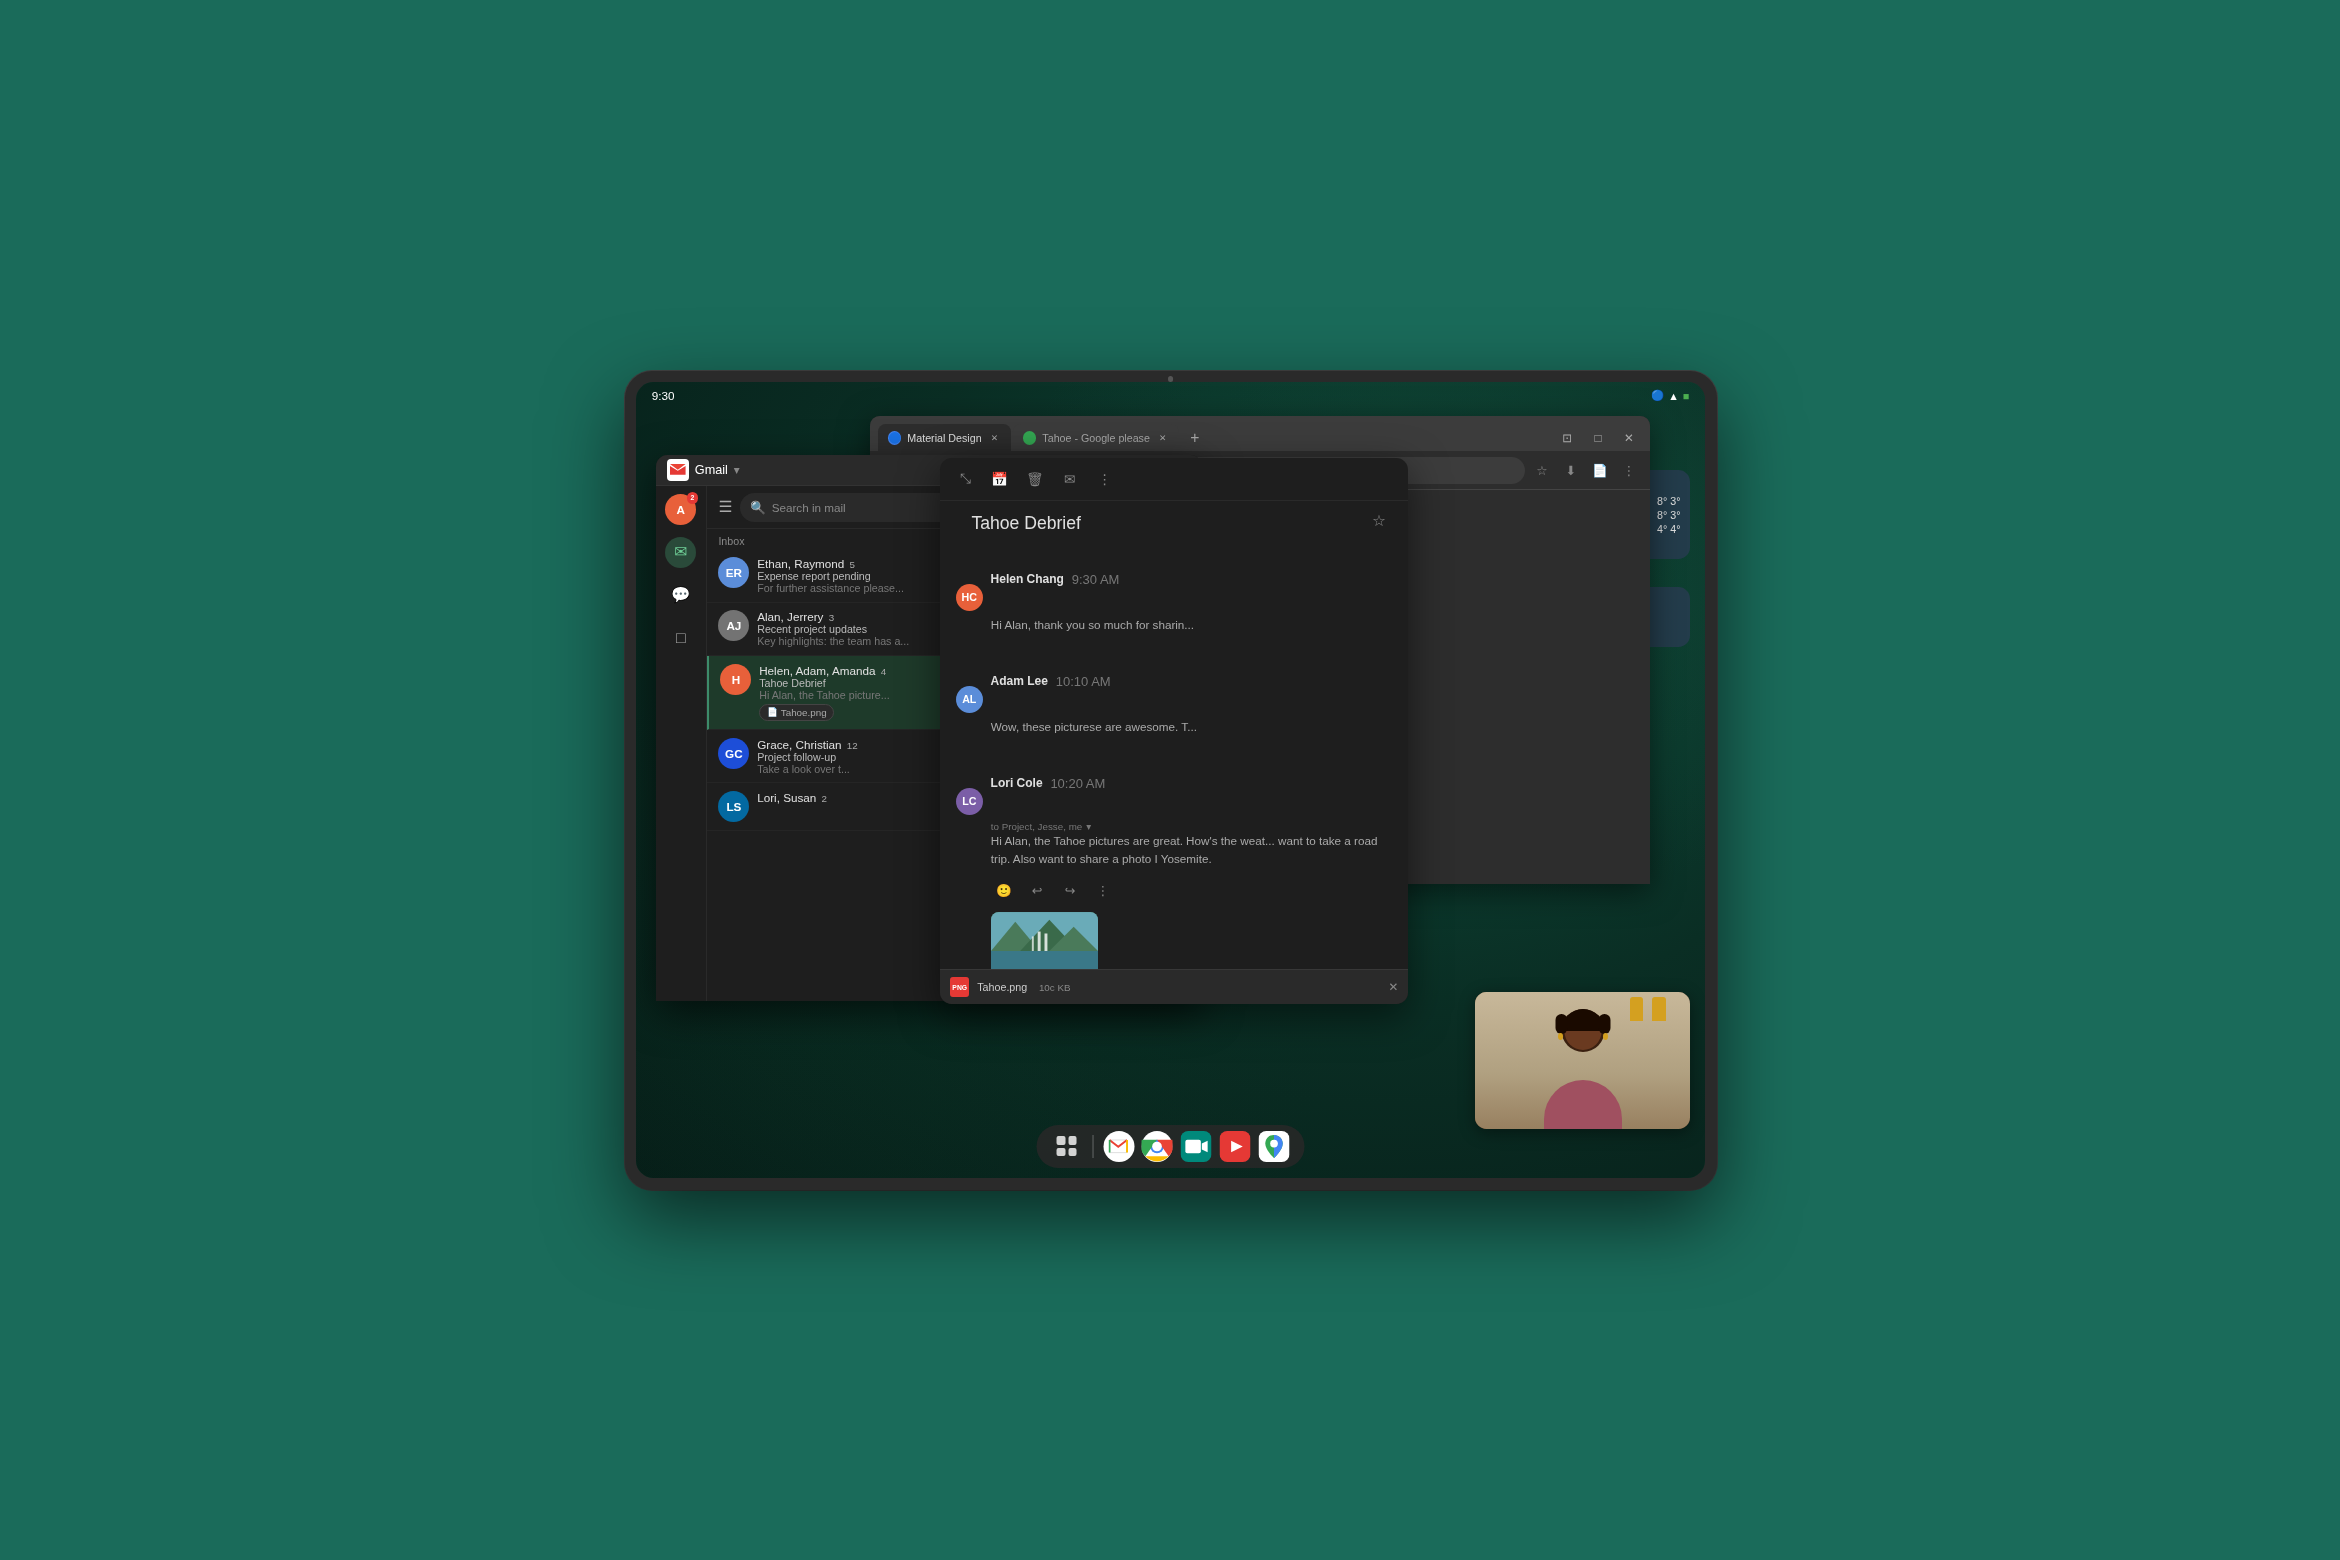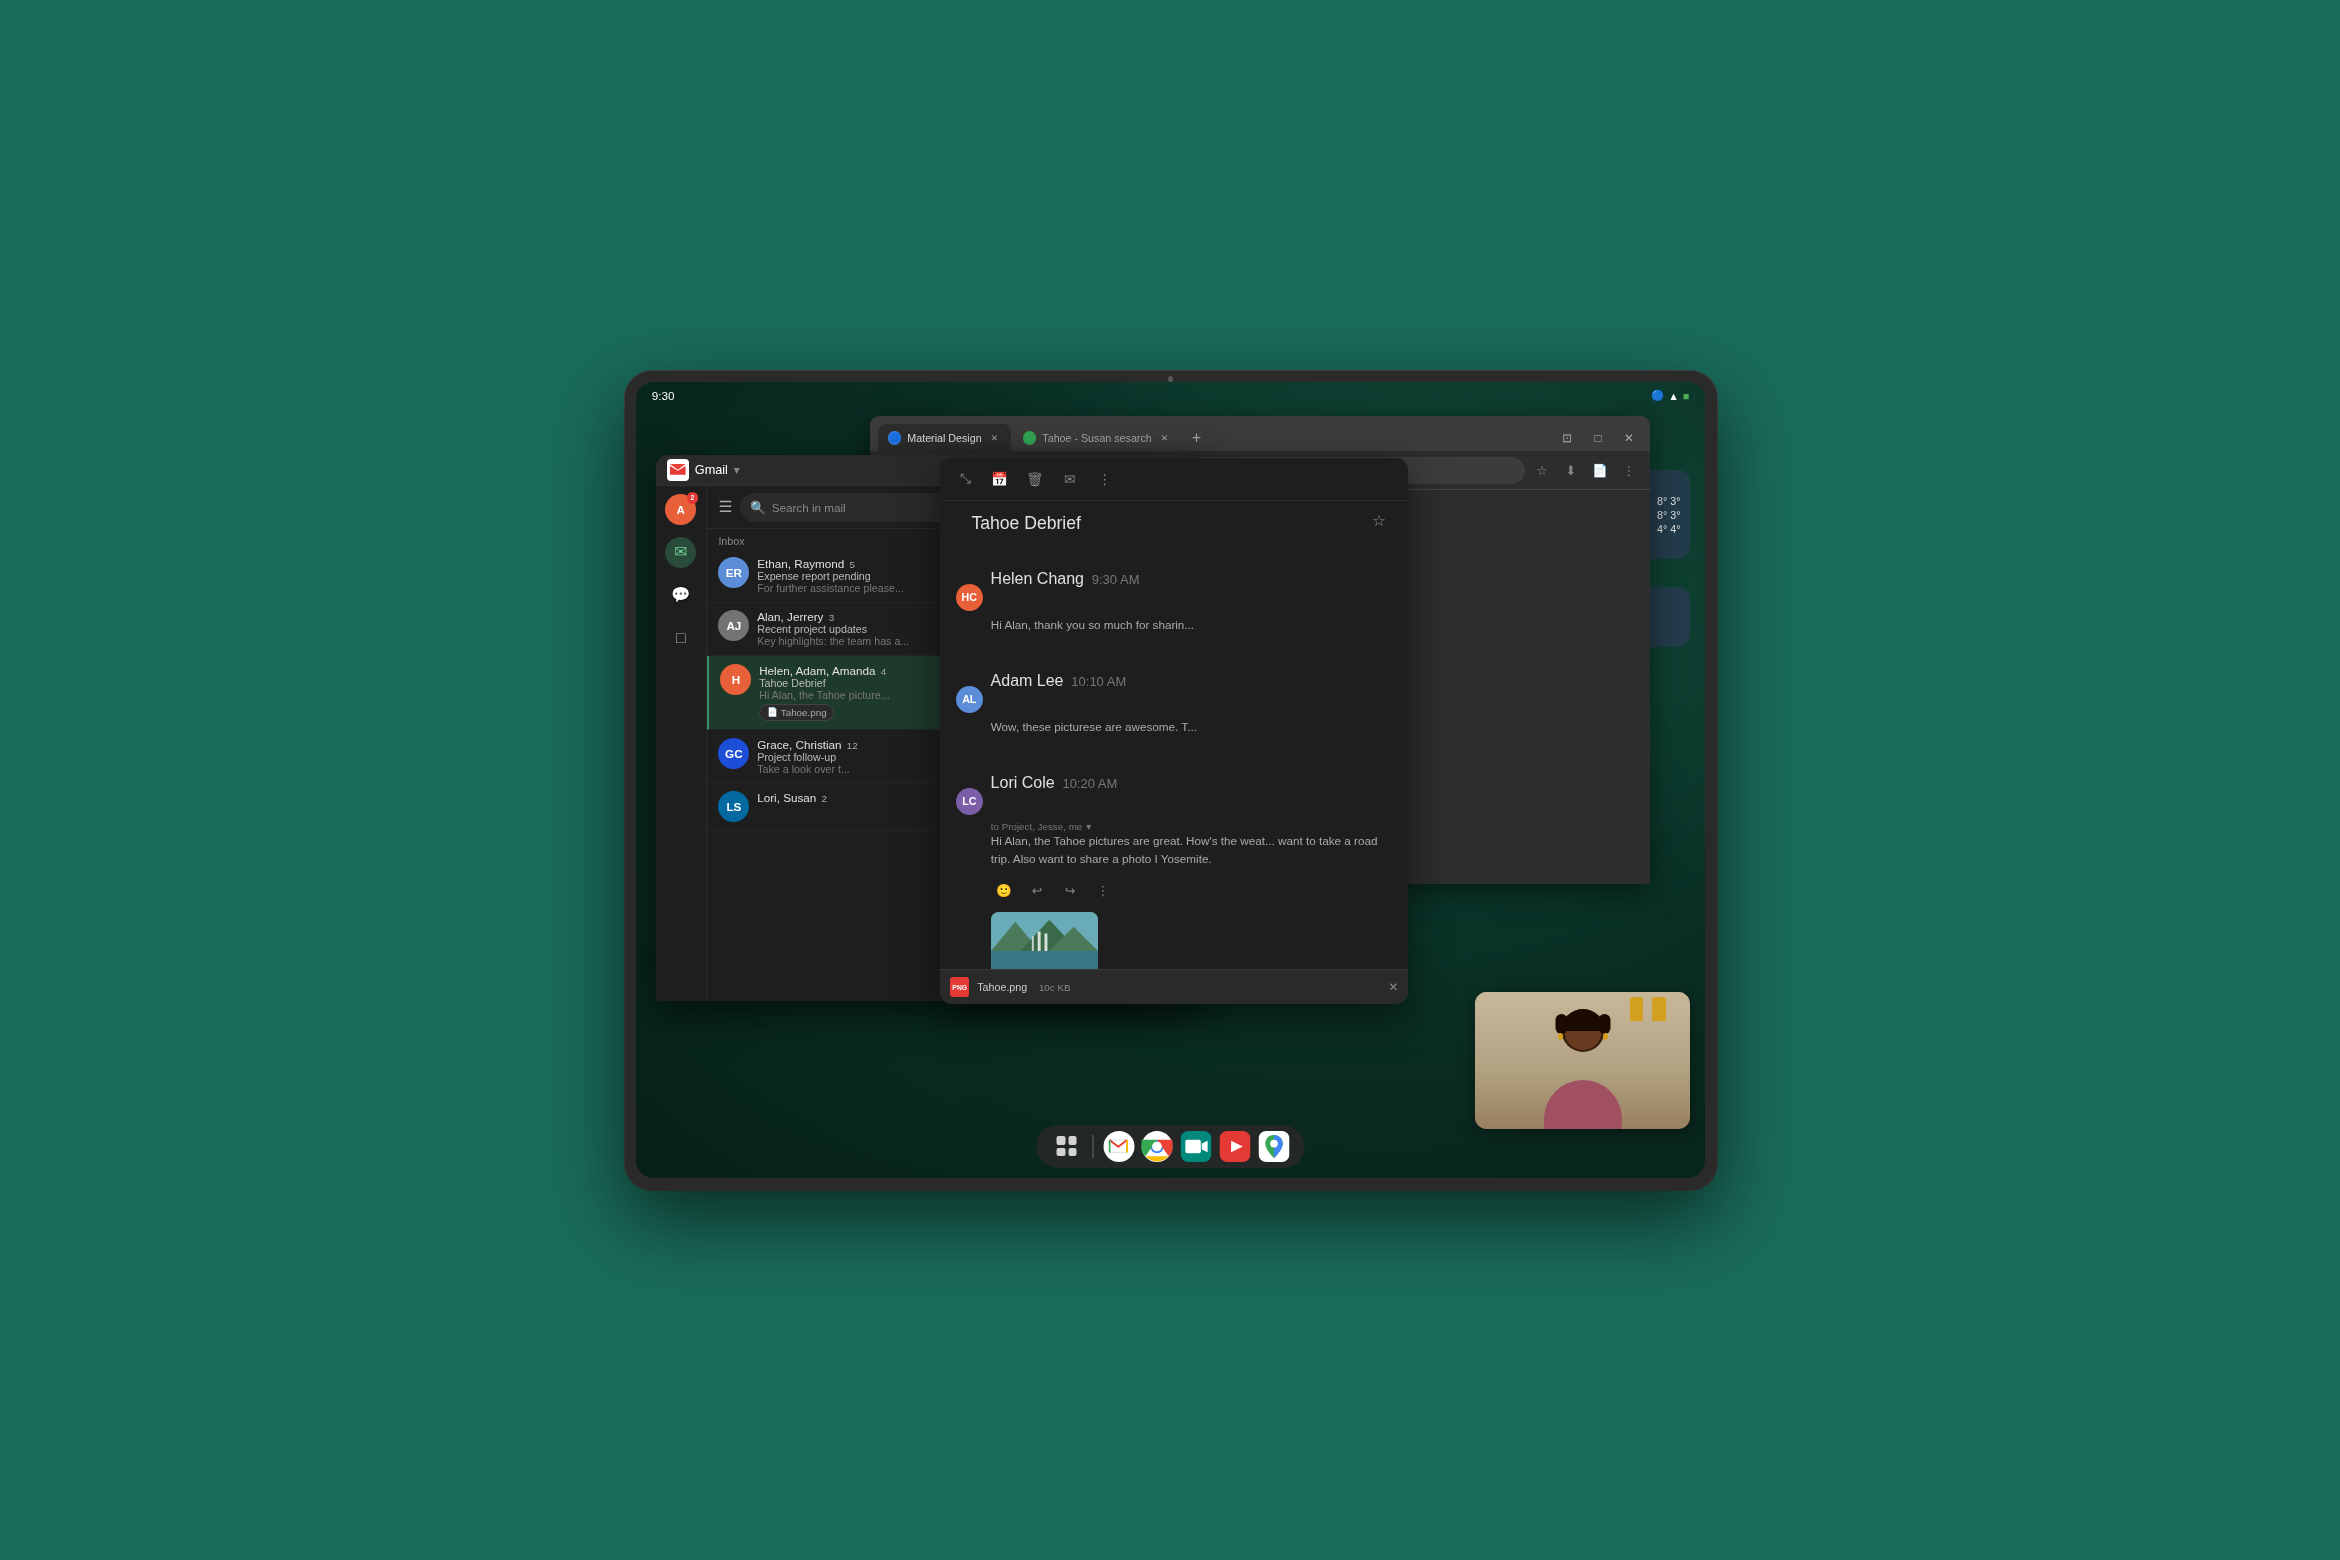--- a/index.html
+++ b/index.html
@@ -639,22 +639,22 @@
       display: flex;
       align-items: center;
       justify-content: center;
       font-size: 10.7px;
       font-weight: bold;
       color: white;
       margin-top: 36px;
     }
 
     .thread-sender-name {
-      font-size: 16px;
-      font-weight: 400;
+      font-size: 12px;
+      font-weight: 700;
       color: #e0e0e0;
     }
 
     .thread-time {
       font-size: 13px;
       color: #777;
     }
 
     .thread-body-text {
       font-size: 11.7px;
@@ -929,21 +929,21 @@
             <svg width="13.7" height="13.7" viewBox="0 0 14 14">
               <circle cx="7" cy="7" r="6" fill="#1a73e8"></circle>
             </svg>
           </div>
           <span style="font-size:10.7px;color:#e0e0e0;overflow:hidden;text-overflow:ellipsis;white-space:nowrap;flex:1;">Material Design</span>
           <div class="chrome-tab-close">✕</div>
         </div>
 
         <div class="chrome-tab" style="background:#3c3c3c;">
           <div class="chrome-tab-favicon" style="background:#34a853;border-radius:50%;"></div>
-          <span style="font-size:10.7px;color:#aaa;overflow:hidden;text-overflow:ellipsis;white-space:nowrap;flex:1;">Tahoe - Susan sesarch</span>
+          <span style="font-size:10.7px;color:#aaa;overflow:hidden;text-overflow:ellipsis;white-space:nowrap;flex:1;">Tahoe - Google please</span>
           <div class="chrome-tab-close">✕</div>
         </div>
         <div class="chrome-new-tab">+</div>
         <div class="chrome-window-controls">
           <div class="chrome-wc-btn">⊡</div>
           <div class="chrome-wc-btn">□</div>
           <div class="chrome-wc-btn">✕</div>
         </div>
       </div>
       <div class="chrome-toolbar">

